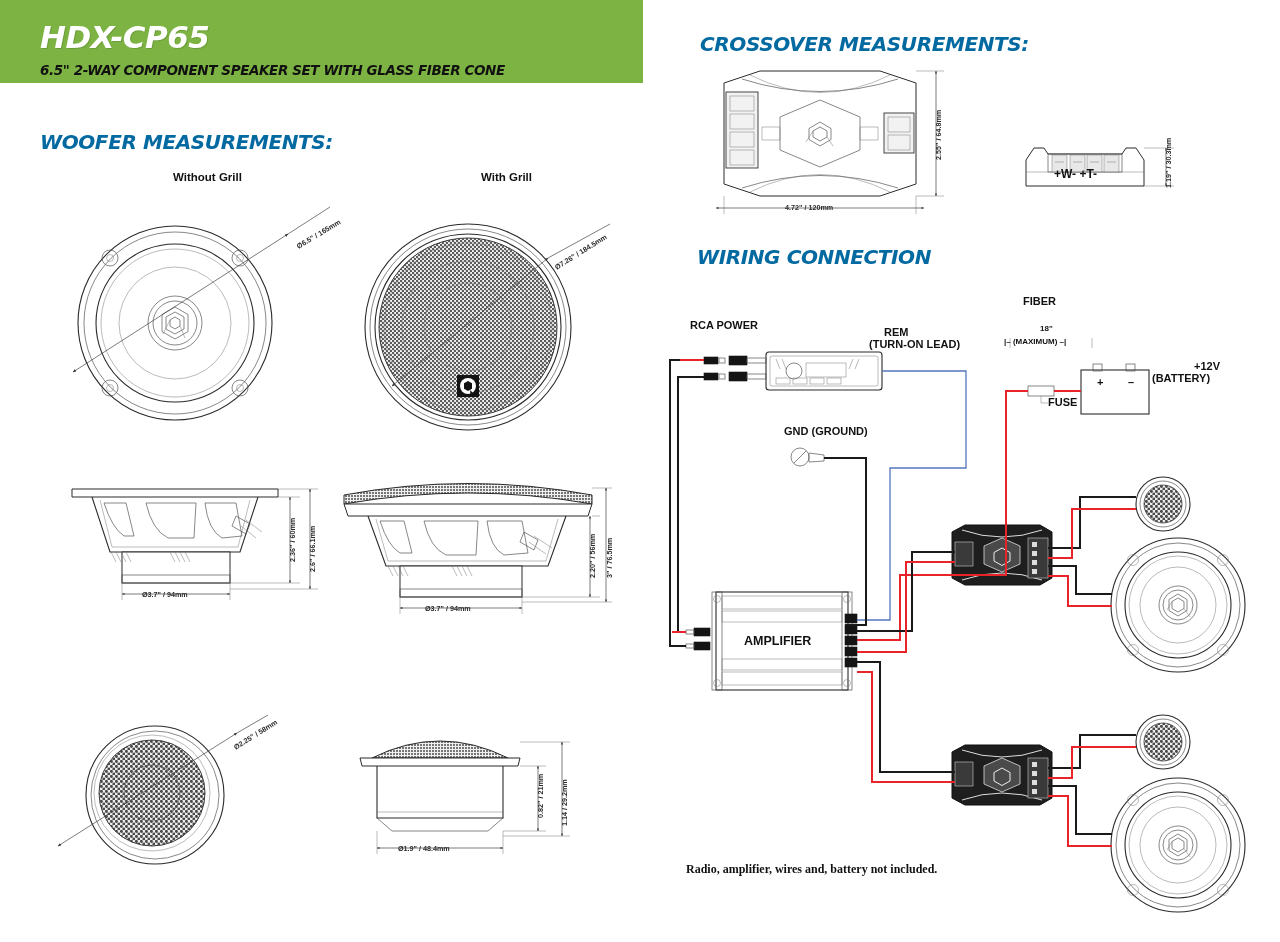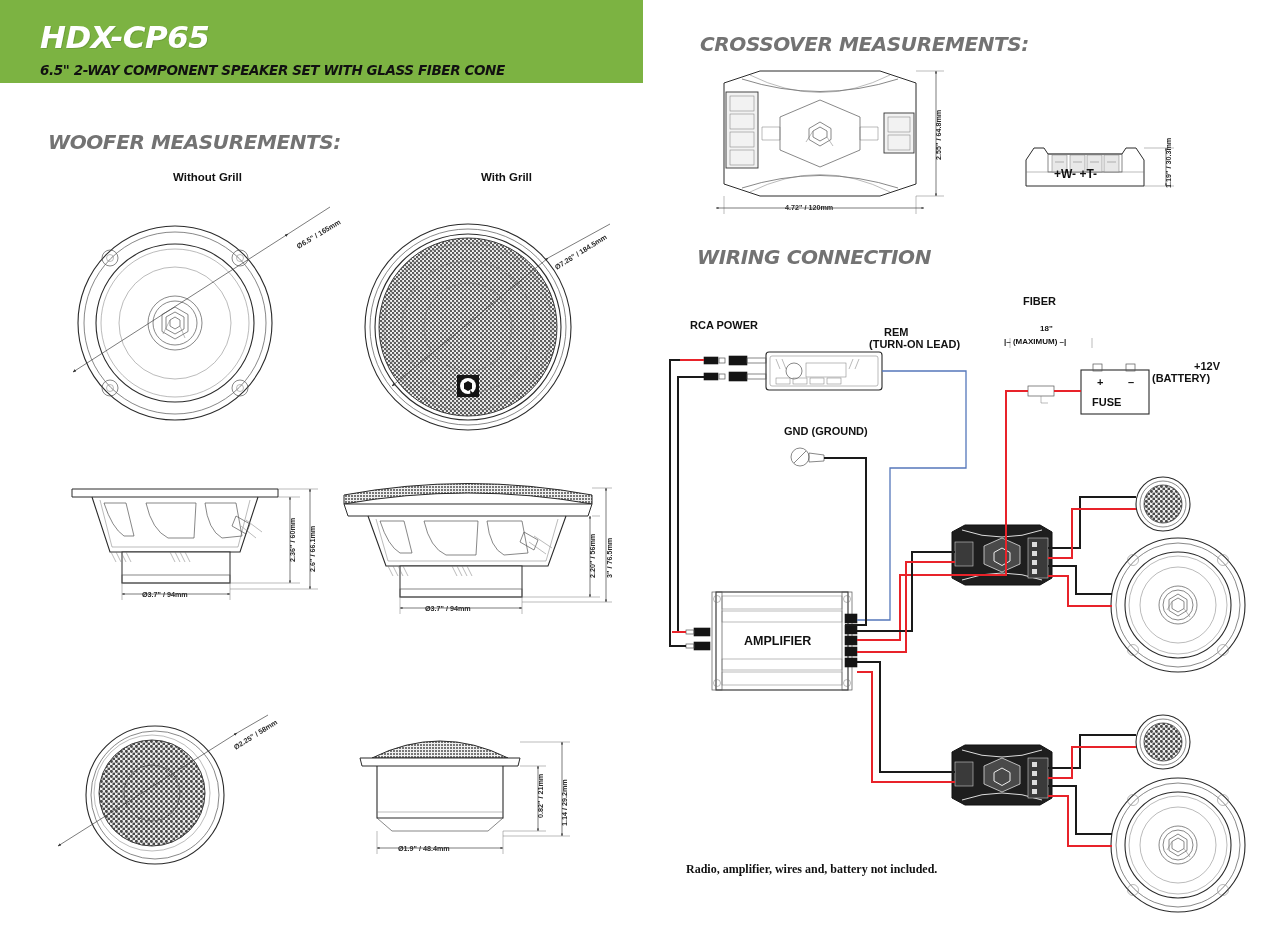--- a/index.html
+++ b/index.html
@@ -36,23 +36,23 @@
     line-height:1;
     white-space:nowrap;
   }
 
   
   .sec-head{
     position:absolute;
     font-family:"DejaVu Sans", sans-serif;
     font-weight:bold;font-style:italic;
     font-size:20px;letter-spacing:-.4px;
-    color:#737373;white-space:nowrap;
-  }
-  #h-woofer{left:40px;top:130px;margin-left:8px;}
+    color:#0369a1;white-space:nowrap;
+  }
+  #h-woofer{left:40px;top:130px;}
   #h-tweeter{left:40px;top:647px;}
   #h-crossover{left:700px;top:32px;}
   #h-wiring{left:697px;top:245px;}
 
   .sub-label{
     position:absolute;
     font-size:11.5px;font-weight:bold;color:#111;white-space:nowrap;margin-left:40px;
   }
   #lbl-without{left:133px;top:171px;}
   #lbl-with{left:441px;top:171px;}
@@ -513,20 +513,20 @@
   <div class="dim rot" style="left:1164px;top:188px;">1.19" / 30.3mm</div>
   <div class="wtext" style="left:1054px;top:168px;font-size:12px;">+W-   +T-</div>
 
   <div class="wtext" style="left:690px;top:319px;">RCA POWER</div>
   <div class="wtext" style="left:884px;top:326px;">REM</div>
   <div class="wtext" style="left:869px;top:338px;">(TURN-ON LEAD)</div>
   <div class="wtext" style="left:784px;top:425px;">GND (GROUND)</div>
   <div class="wtext" style="left:1023px;top:295px;">FIBER</div>
   <div class="wtext xs" style="left:1040px;top:324px;">18"</div>
   <div class="wtext xs" style="left:1004px;top:337px;">|– (MAXIMUM) –|</div>
-  <div class="wtext" style="left:1092px;top:396px;">FUSE</div>
+  <div class="wtext" style="left:1048px;top:396px;">FUSE</div>
   <div class="wtext" style="left:1194px;top:360px;">+12V</div>
   <div class="wtext" style="left:1152px;top:372px;">(BATTERY)</div>
   <div class="wtext" style="left:744px;top:634px;font-size:12.5px;">AMPLIFIER</div>
 
   <div class="note">Radio, amplifier, wires and, battery not included.</div>
 
 </div>
 
 </body></html>

